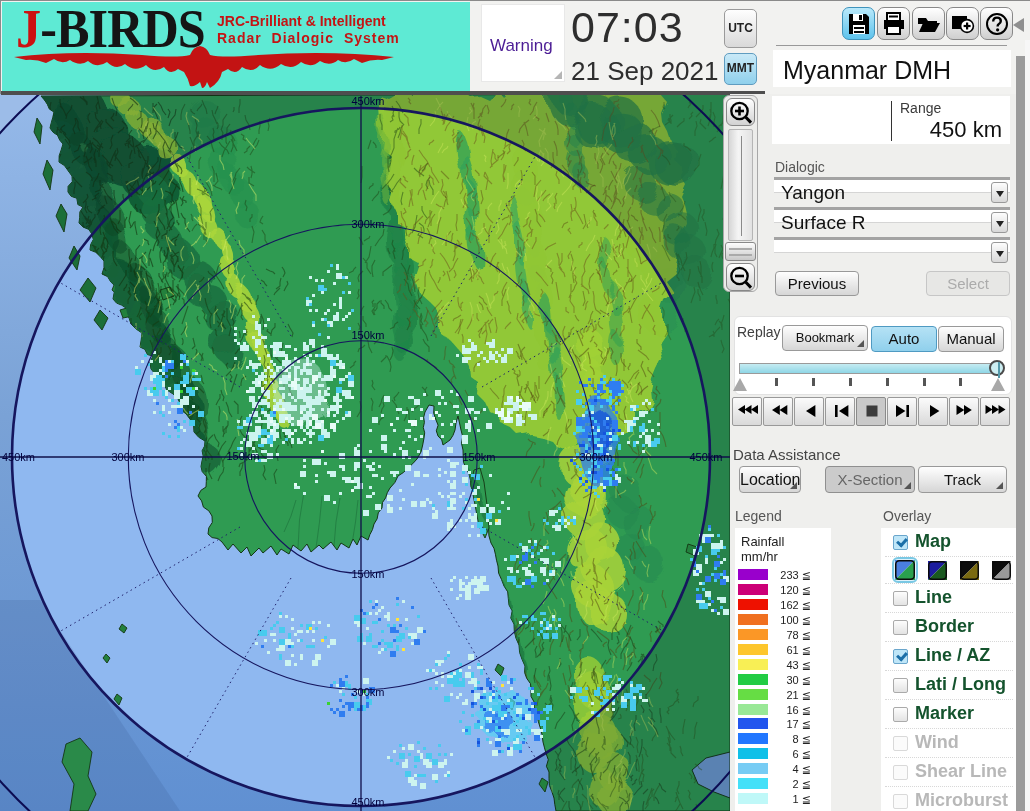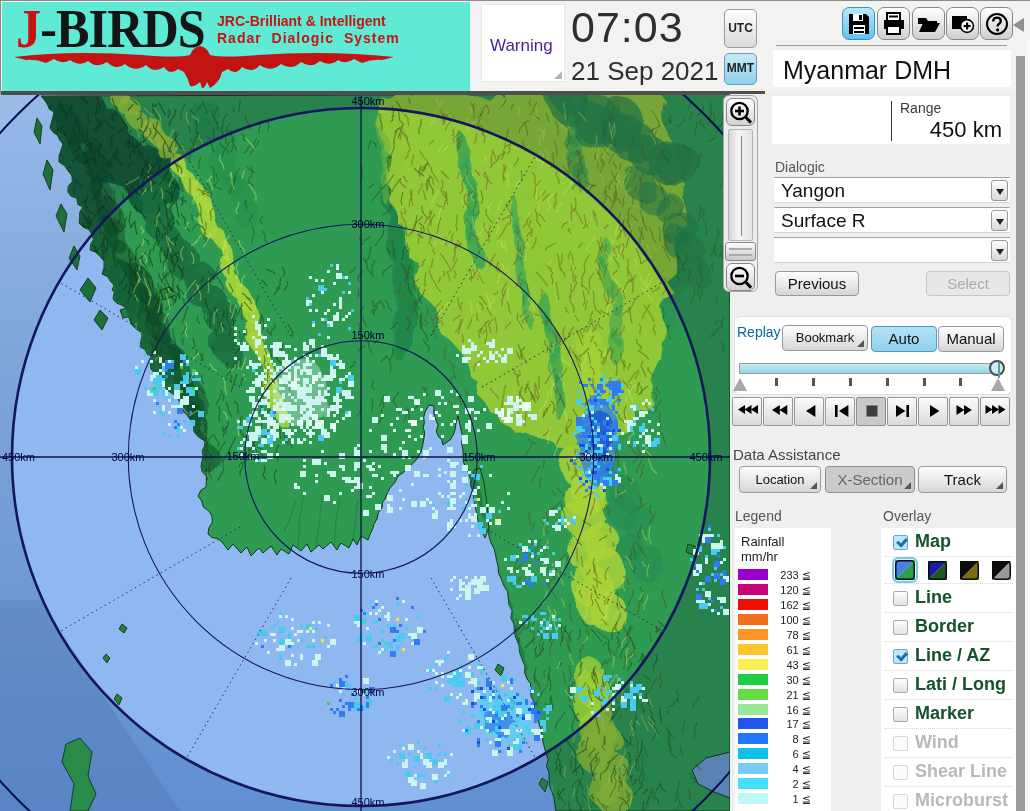--- a/index.html
+++ b/index.html
@@ -26,45 +26,45 @@
 #dmhline{left:775px;top:44px;width:231px;height:1px;background:#999}
 #dmhbox span{position:absolute;left:10px;top:6px;font-size:25px;color:#111}
 
 #panel{left:730px;top:94px;width:300px;height:717px;background:#efefed}
 #scrollstrip{left:1016px;top:56px;width:9px;height:755px;background:#9b9b9b}
 #rangebox{left:772px;top:96px;width:238px;height:48px;background:#fff}
 #rangediv{left:891px;top:101px;width:1px;height:40px;background:#333}
 #rangelab{left:900px;top:100px;font-size:14px;color:#3a3a3a}
 #rangeval{left:860px;top:117px;width:142px;text-align:right;font-size:22px;color:#111}
 #sellab{left:775px;top:159px;font-size:14px;color:#555}
-.drop{left:774px;width:236px;height:26px;background:#fff;border-top:1px solid #a3a3a3;border-bottom:1px solid #d5d5d5}
+.drop{left:774px;width:236px;height:16px;background:#fff;border-top:3px solid #a3a3a3;border-bottom:1px solid #d5d5d5}
 .drop span{position:absolute;left:7px;top:2px;font-size:19px;color:#111}
 .droparr{position:absolute;right:2px;top:2px;width:17px;height:21px;border:1px solid #999;border-radius:3px;background:linear-gradient(#fdfdfd,#d8d8d8)}
 .droparr:after{content:"";position:absolute;left:4px;top:8px;border-left:4px solid transparent;border-right:4px solid transparent;border-top:6px solid #222}
 #drop1{top:177px}#drop2{top:207px}#drop3{top:237px}
 .btn{border:1px solid #999;border-radius:4px;background:linear-gradient(#fefefe,#d6d6d6);color:#111;text-align:center}
 #prevbtn{left:775px;top:271px;width:84px;height:25px;font-size:15px;line-height:23px}
 #selbtn{left:926px;top:271px;width:84px;height:25px;font-size:15px;line-height:23px;background:#e7e7e5;border-color:#c6c6c6;color:#ababab}
 #replaybox{left:734px;top:316px;width:278px;height:79px;background:#fff;border:1px solid #e2e2e2;border-radius:6px}
-#replaylab{left:737px;top:324px;font-size:14px;color:#0369a1}
+#replaylab{left:737px;top:324px;font-size:14px;color:#404040}
 #bookmark{left:782px;top:325px;width:86px;height:26px;font-size:13px;line-height:24px}
 #autobtn{left:871px;top:326px;width:66px;height:26px;font-size:15px;line-height:24px;background:linear-gradient(#b5e2f5,#90d0ec);border-color:#4f9ac2}
 #manbtn{left:938px;top:326px;width:66px;height:26px;font-size:15px;line-height:24px}
 .cornertri{position:absolute;right:3px;bottom:3px;width:0;height:0;border-left:7px solid transparent;border-bottom:7px solid #555}
 #slider{left:739px;top:363px;width:252px;height:11px;background:linear-gradient(#c5ecf2,#8fd6e6);border:1px solid #9a9a9a;border-right:none}
 #sliderknob{left:989px;top:360px;width:16px;height:16px;border:2px solid #4a4a4a;border-radius:50%;background:#cdeef2}
 #sliderknob:after{content:"";position:absolute;left:7px;top:0px;width:2px;height:16px;background:#5599aa}
 .slidetri{width:0;height:0;border-left:7px solid transparent;border-right:7px solid transparent;border-bottom:13px solid #a8a8a8}
 #ticks{left:732px;top:377px;width:280px;height:14px}
 #playrow{left:732px;top:397px;width:280px;height:29px}
 .pb{position:absolute;top:0;width:30px;height:29px;border:1px solid #999;border-radius:2px;background:linear-gradient(#fbfbfb,#d9d9d9)}
 .pb svg{position:absolute;left:2px;top:7px}
 #pb4{background:#c9c9c9;border-color:#8a8a8a}
 #dalab{left:733px;top:446px;font-size:15px;color:#444}
-#locbtn{left:739px;top:466px;width:82px;height:27px;font-size:13px;line-height:25px}
+#locbtn{left:739px;top:466px;width:62px;height:27px;font-size:16px;line-height:25px}
 #xsecbtn{left:825px;top:466px;width:90px;height:27px;font-size:15px;line-height:25px;background:#cbcbcb;border-color:#8f8f8f;color:#666}
 #trackbtn{left:918px;top:466px;width:89px;height:27px;font-size:15px;line-height:25px}
 #leglab{left:735px;top:508px;font-size:14px;color:#555}
 #ovlab{left:883px;top:508px;font-size:14px;color:#555}
 #legbox{left:735px;top:528px;width:96px;height:283px;background:#fff}
 #legbox .rf{position:absolute;left:6px;top:6px;font-size:13px;color:#222}
 .sw{position:absolute;left:3px;width:30px;height:11px}
 .swt{position:absolute;width:76px;text-align:right;font-size:11px;color:#222}
 #ovbox{left:881px;top:528px;width:135px;height:283px;background:#fff}
 .ovrow{position:absolute;left:4px;width:128px;height:29px;border-bottom:1px dotted #d8d8d8}

